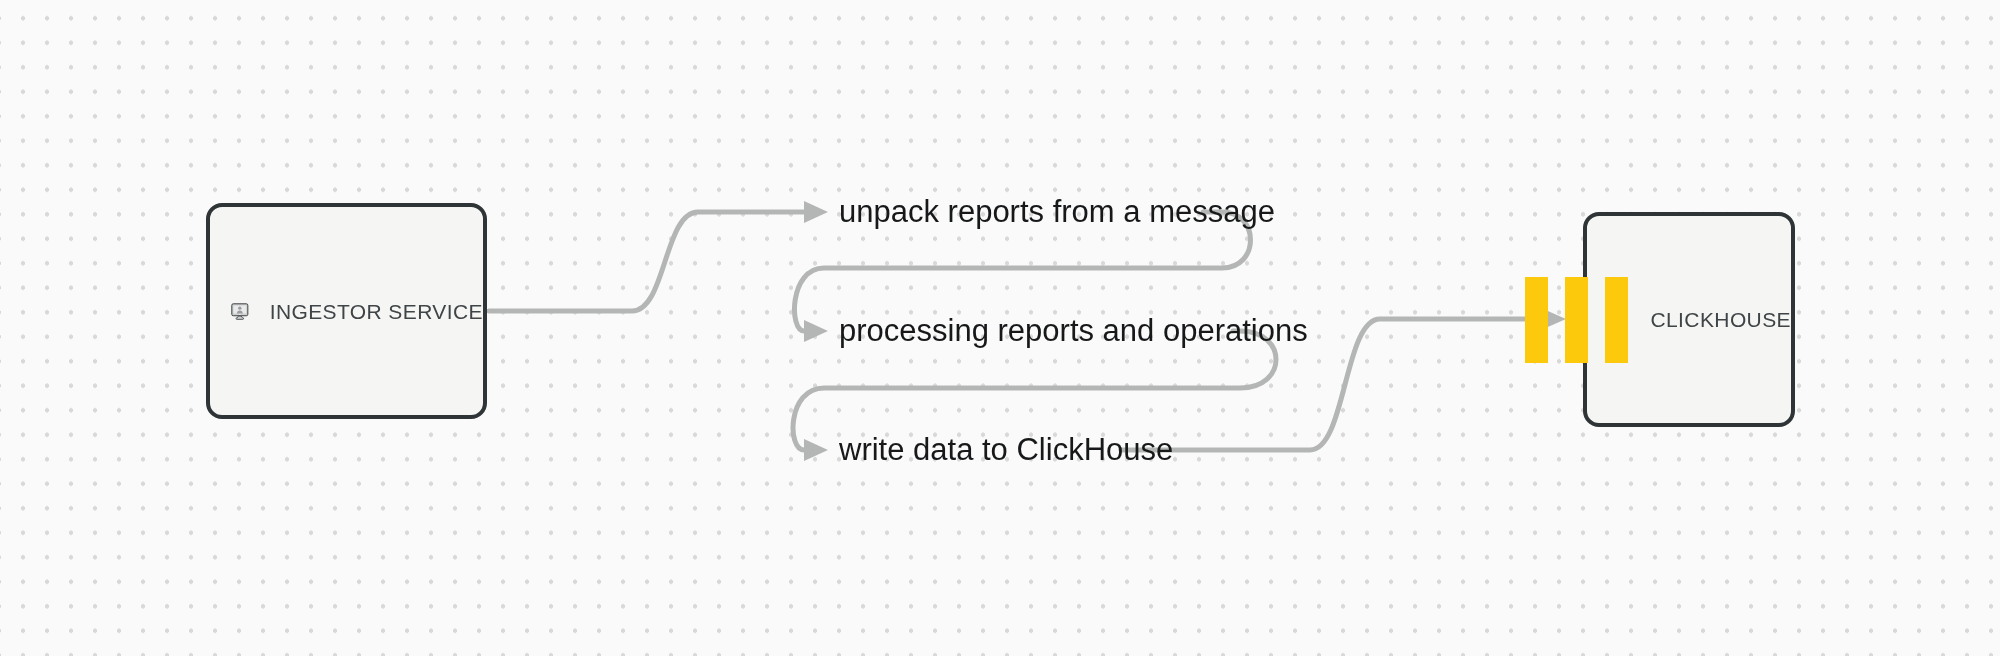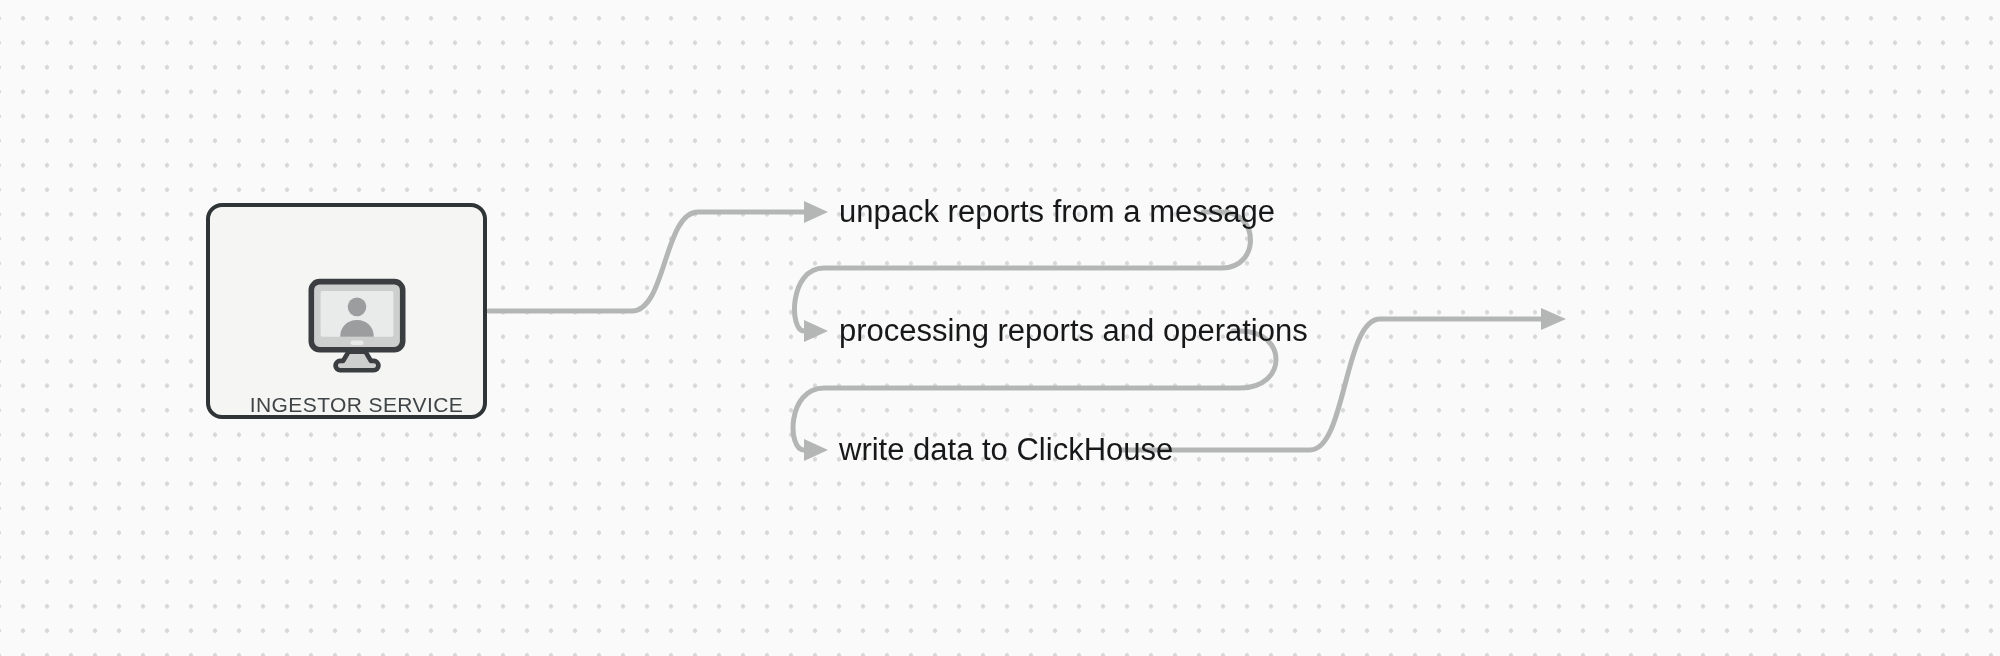--- a/index.html
+++ b/index.html
@@ -30,21 +30,20 @@
     background-image:radial-gradient(var(--dot) 1.9px, transparent 2.3px);
     background-size:24px 24.5px;
     background-position:11px 6px;
   }
   .node{
     position:absolute;
     background:var(--node-fill);
     border:4px solid var(--node-border);
     border-radius:16px;
     display:flex;
-    flex-direction:column;
     align-items:center;
     justify-content:flex-end;
     padding-left:20px;
   }
   .node-ingestor{ left:206px; top:203px; width:281px; height:216px; gap:20px; }
   .node-clickhouse{ left:1583px; top:212px; width:212px; height:215px; gap:22px; }
   .node-label{
     font-size:21px;
     font-weight:500;
     letter-spacing:0.4px;
@@ -108,14 +107,22 @@
       <rect x="53" y="68" width="14" height="5" rx="2.5" fill="var(--icon-light)"></rect>
       <path d="M51 80 l-6 10 h-3 a5 5 0 0 0 0 10 h36 a5 5 0 0 0 0 -10 h-3 l-6 -10 z" fill="var(--icon-mid)" stroke="var(--icon-dark)" stroke-width="5" stroke-linejoin="round"></path>
     </svg>
     <div class="node-label">INGESTOR SERVICE</div>
   </div>
 
   <div class="step-label step-1">unpack reports from a message</div>
   <div class="step-label step-2">processing reports and operations</div>
   <div class="step-label step-3">write data to ClickHouse</div>
 
+  <div class="node node-clickhouse">
+    <div class="ch-bars">
+      <div class="ch-bar"></div>
+      <div class="ch-bar"></div>
+      <div class="ch-bar"></div>
+    </div>
+    <div class="node-label">CLICKHOUSE</div>
+  </div>
 
 </div>
 
 </body></html>

